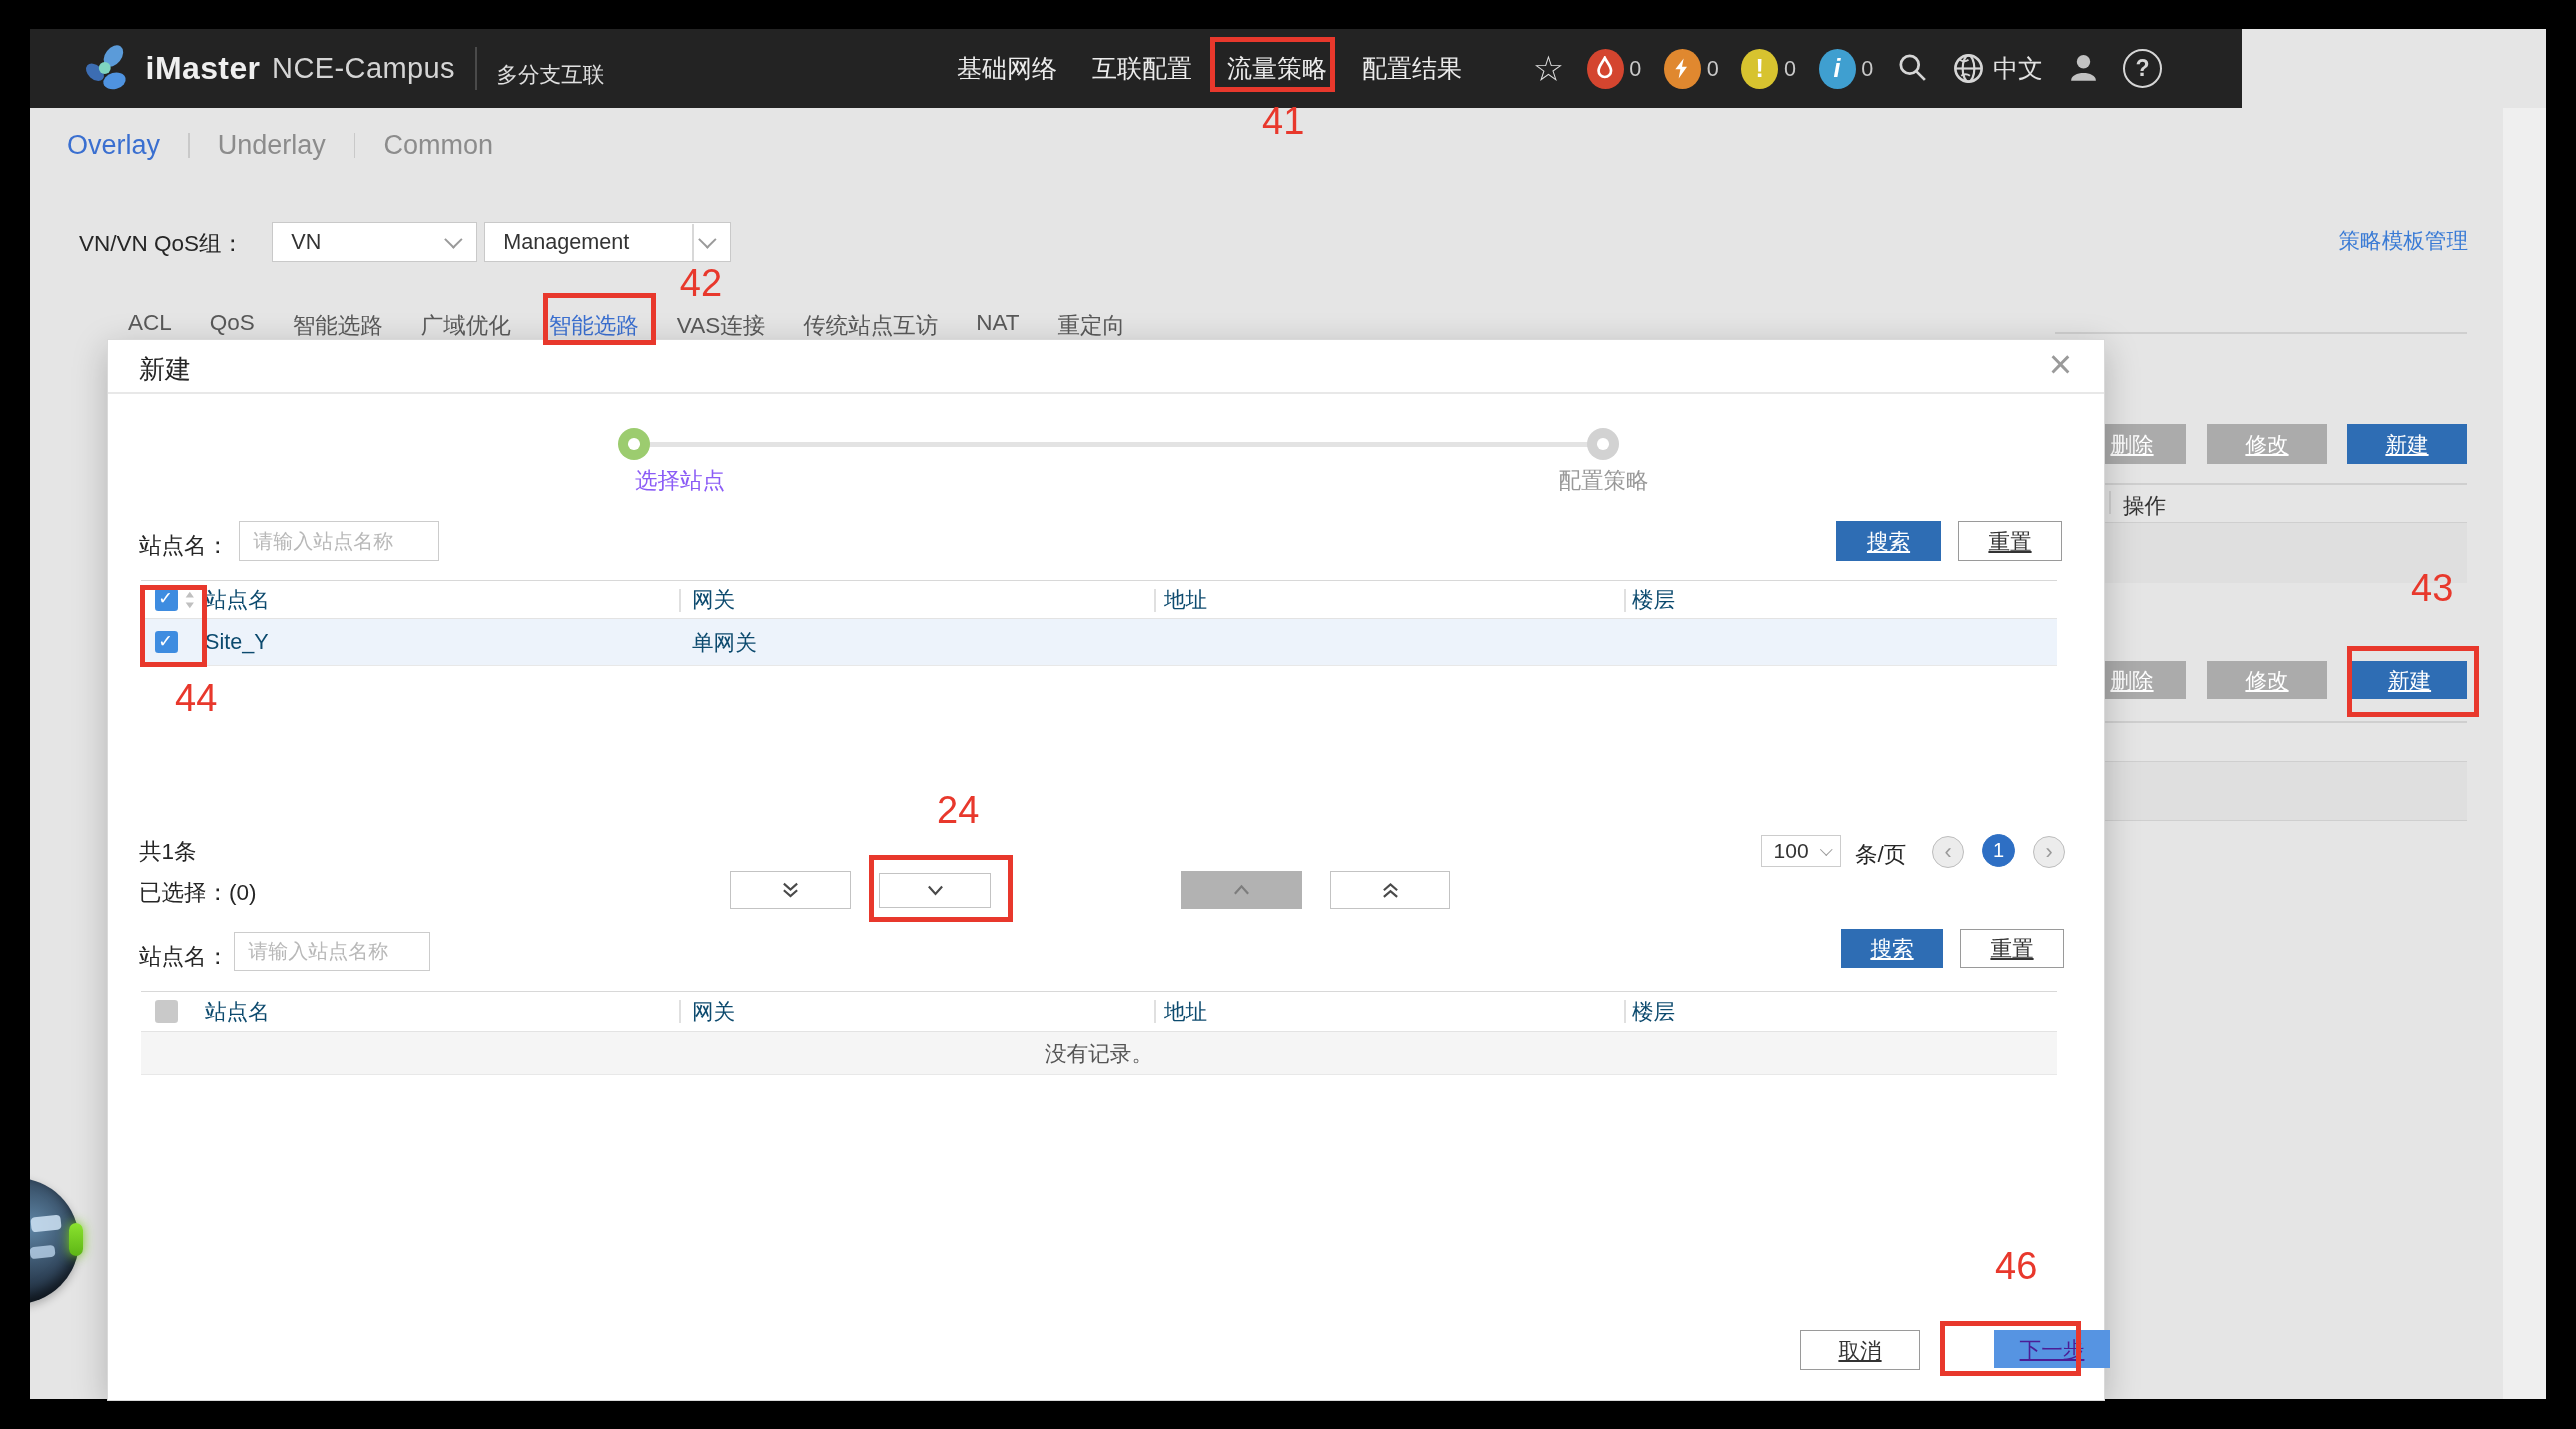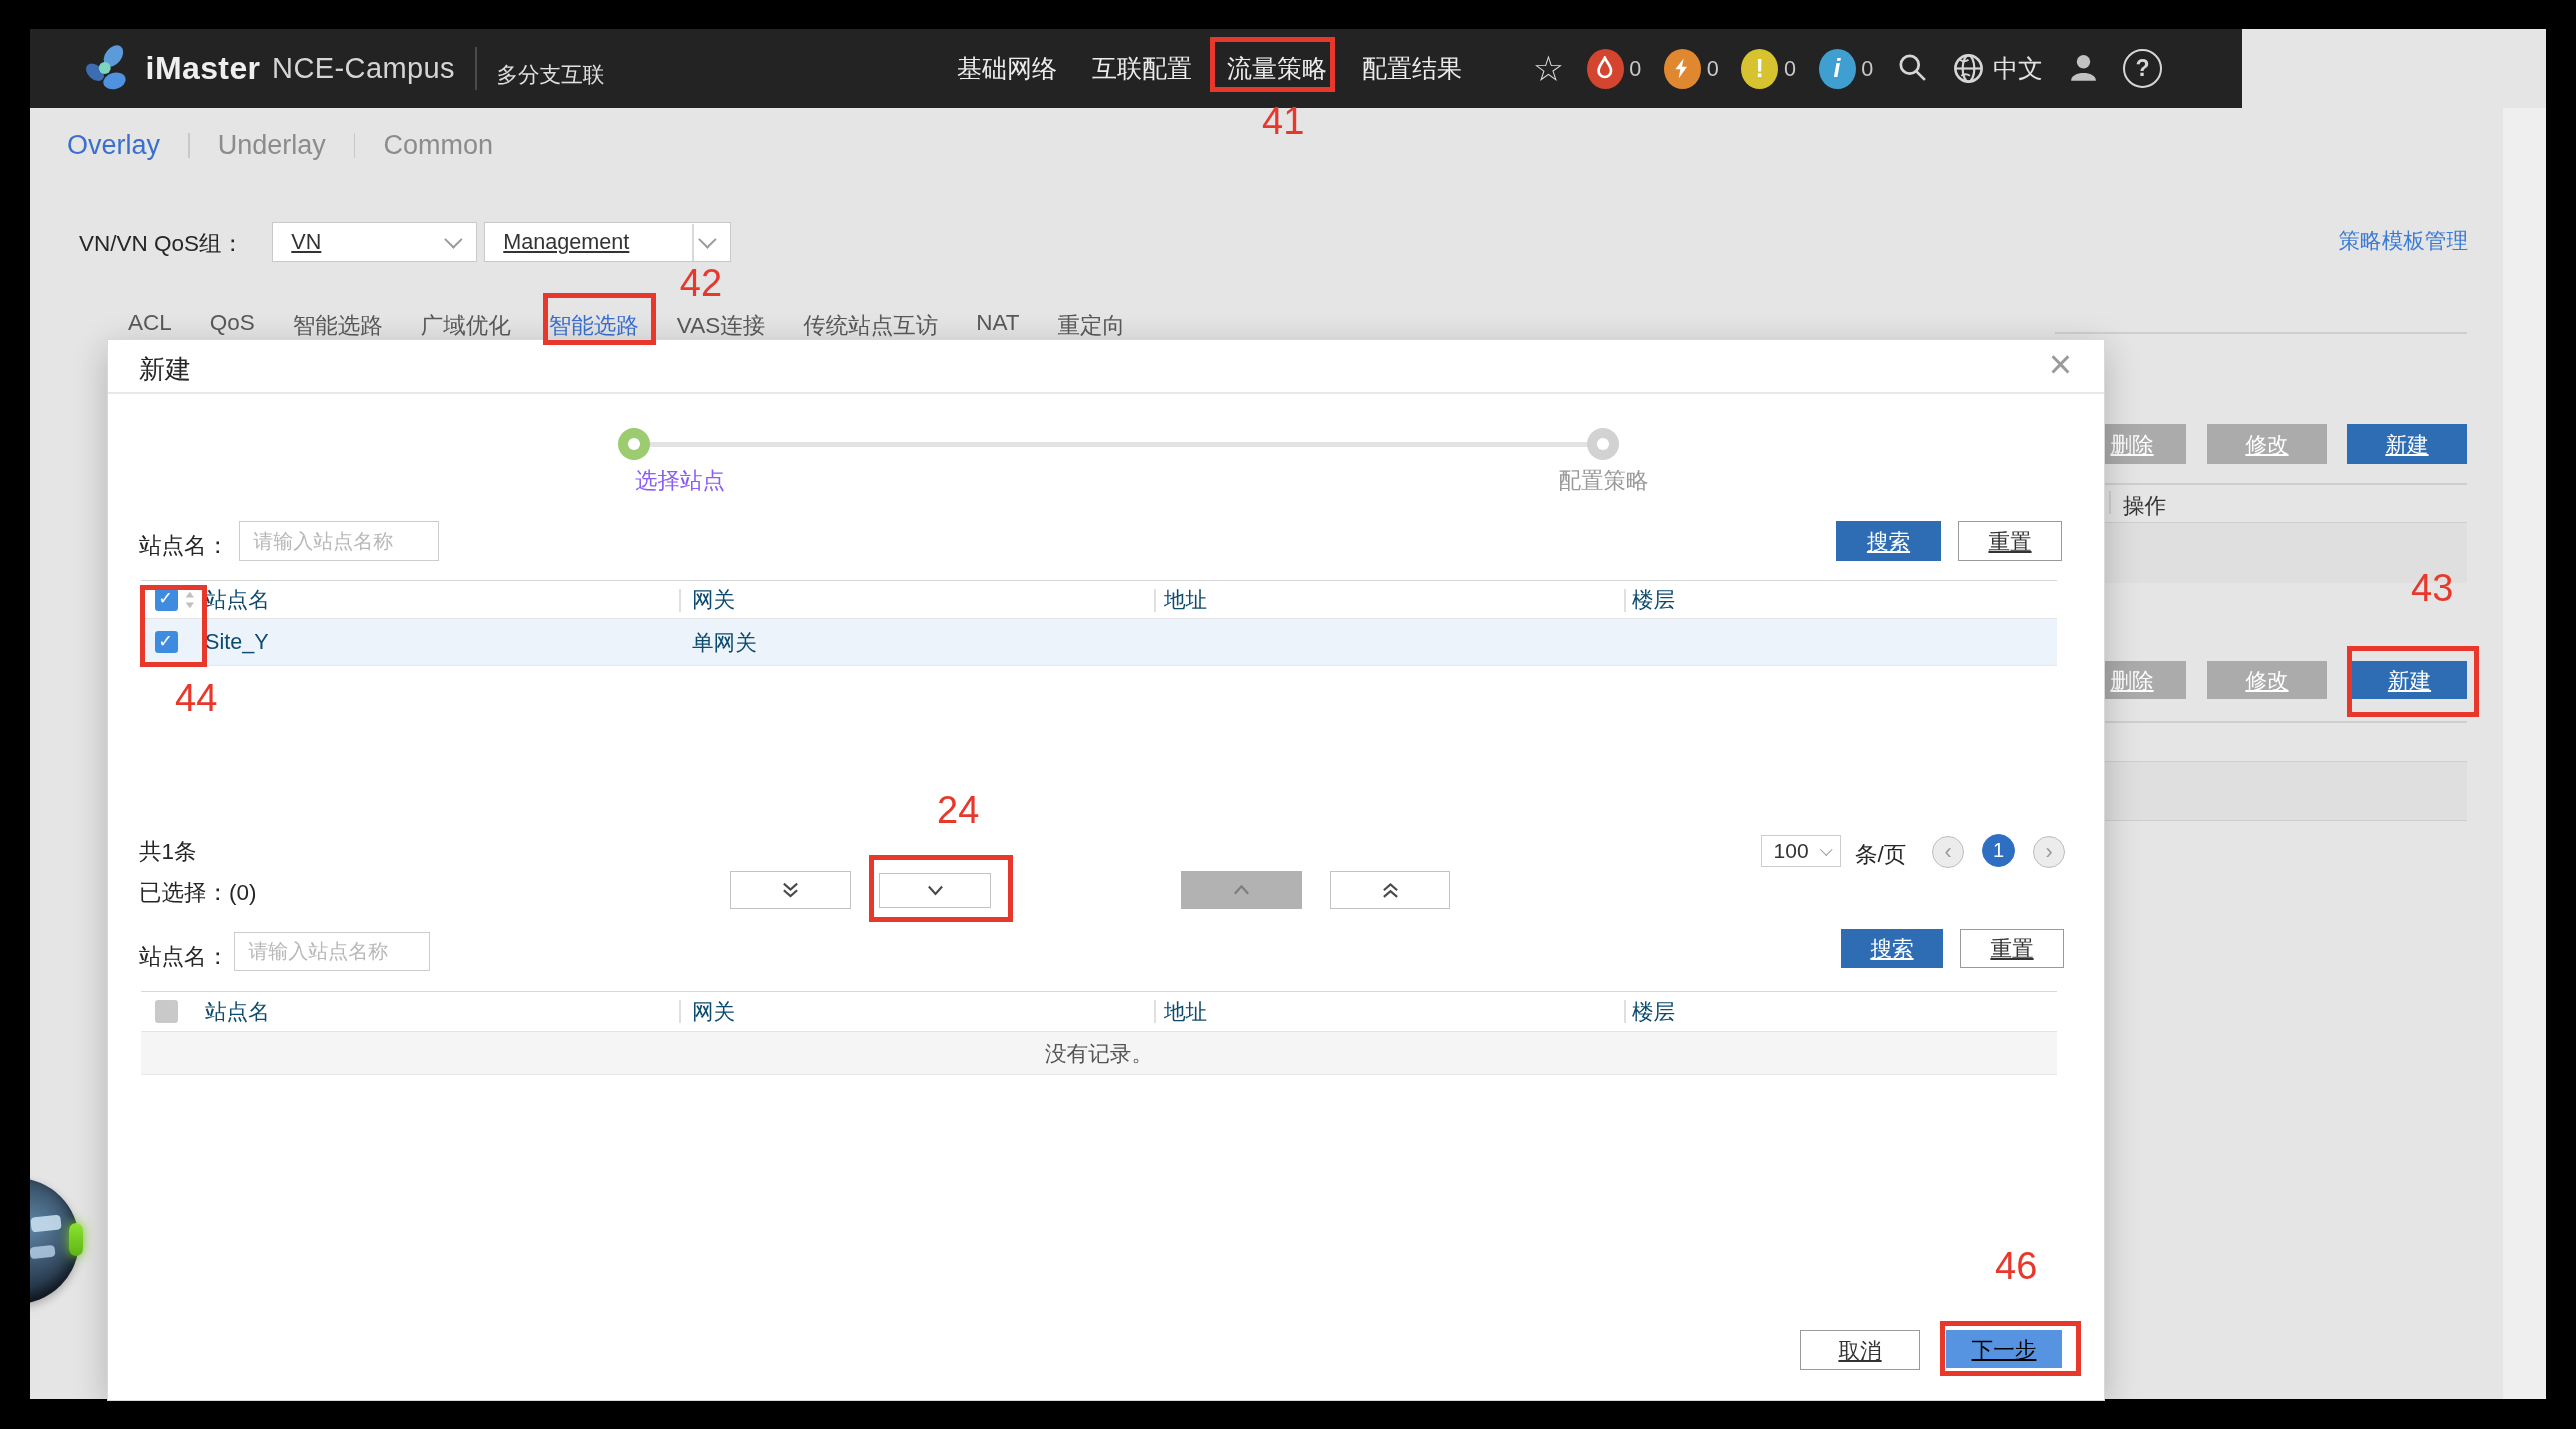--- a/index.html
+++ b/index.html
@@ -33,37 +33,37 @@
   
   .page-tabs{position:absolute;left:67px;top:130px;display:flex;align-items:center;gap:28px;font-size:27px;}
   .page-tab{color:#8c8c8c;cursor:pointer;}
   .page-tab.active{color:#3a6fd0;}
   .ptab-sep{width:1.7px;height:25px;background:#c9c9c9;}
 
   
   .qos-label{position:absolute;left:79px;top:228px;font-size:22.5px;color:#262626;}
   .dropdown{position:absolute;height:40px;background:#fff;border:1.7px solid #c9c9c9;
             display:flex;align-items:center;font-size:21.6px;color:#333;box-sizing:border-box;}
-  .dropdown .dtext{padding-left:18.3px;flex:1;text-decoration:underline;}
+  .dropdown .dtext{padding-left:18.3px;flex:1;}
   .caret{width:10.8px;height:10.8px;border-right:2.5px solid #9a9a9a;border-bottom:2.5px solid #9a9a9a;
          transform:rotate(45deg);margin:-5px 16.6px 0 6.7px;flex:none;}
   .dd-sep{width:1.7px;height:37px;background:#d8d8d8;flex:none;}
 
   
   .policy-tabs{position:absolute;left:128px;top:310px;display:flex;align-items:flex-start;gap:38px;
                font-size:22.5px;color:#595959;}
   .ptab{cursor:pointer;white-space:nowrap;}
   .ptab.active{color:#3a6fd0;}
   .pos-rel{position:relative;}
 
   
   .btn{display:flex;align-items:center;justify-content:center;font-size:21.6px;cursor:pointer;
        box-sizing:border-box;white-space:nowrap;text-decoration:underline;}
   .btn-primary{background:#2e6db4;color:#fff;border:none;}
-  .btn-blue-lt{background:#5694e2;color:#000000;border:none;}
+  .btn-blue-lt{background:#5694e2;color:#4c1d95;border:none;margin-left:48px;}
   .btn-gray{background:#ababab;color:#fff;border:none;}
   .btn-outline{background:#fff;color:#333;border:1.7px solid #9a9a9a;}
   .hline{position:absolute;height:1.7px;background:#cfcfcf;}
   .band{position:absolute;background:#dfdfdf;}
   .link{color:#3a7bd5;font-size:21.6px;cursor:pointer;}
 
   .chk{width:22.5px;height:22.5px;border-radius:3.3px;background:#3e8ce0;position:relative;cursor:pointer;flex:none;}
   .chk::after{content:"\2713";position:absolute;left:3.3px;top:0px;color:#fff;font-size:17.5px;font-weight:700;}
   .chk-off{width:22.5px;height:22.5px;border-radius:3.3px;background:#c9c9c9;cursor:pointer;flex:none;}
 

